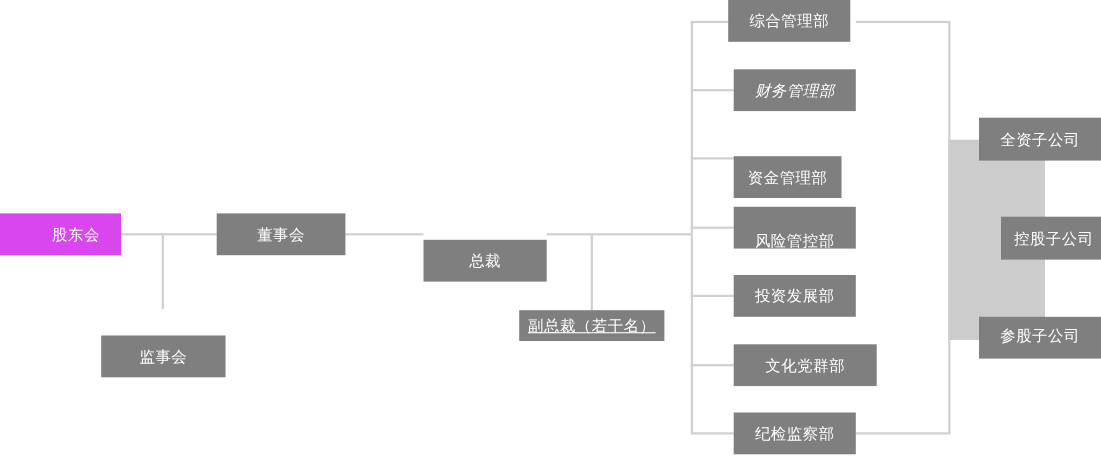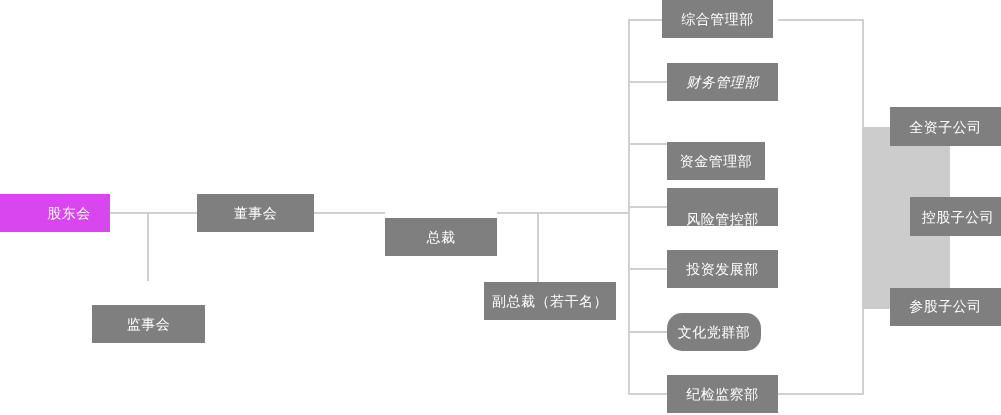--- a/index.html
+++ b/index.html
@@ -86,21 +86,21 @@
   </div>
 
   <div class="box" style="left:197px; top:194px; width:117px; height:38px;">
     <span>董事会</span>
   </div>
 
   <div class="box" style="left:385px; top:194px; width:112px; height:38px;margin-top:24px;">
     <span>总裁</span>
   </div>
 
-  <div class="box" style="left:484px; top:282px; width:132px; height:38px;">
+  <div class="box" style="left:472px; top:282px; width:132px; height:28px;text-decoration:underline;">
     <span>副总裁（若干名）</span>
   </div>
 
   <div class="box" style="left:662px; top:0px; width:111px; height:38px;">
     <span>综合管理部</span>
   </div>
 
   <div class="box" style="left:667px; top:63px; width:111px; height:38px;font-style:italic;">
     <span>财务管理部</span>
   </div>
@@ -110,21 +110,21 @@
   </div>
 
   <div class="box" style="left:667px; top:188px; width:111px; height:38px;align-items:flex-end;">
     <span>风险管控部</span>
   </div>
 
   <div class="box" style="left:667px; top:250px; width:111px; height:38px;">
     <span>投资发展部</span>
   </div>
 
-  <div class="box" style="left:667px; top:313px; width:94px; height:38px;border-radius:15px;">
+  <div class="box" style="left:667px; top:313px; width:130px; height:38px;">
     <span>文化党群部</span>
   </div>
 
   <div class="box" style="left:667px; top:375px; width:111px; height:38px;text-align:center;">
     <span>纪检监察部</span>
   </div>
 
   <div class="box" style="left:890px; top:107px; width:111px; height:39px;justify-content:center;">
     <span>全资子公司</span>
   </div>

